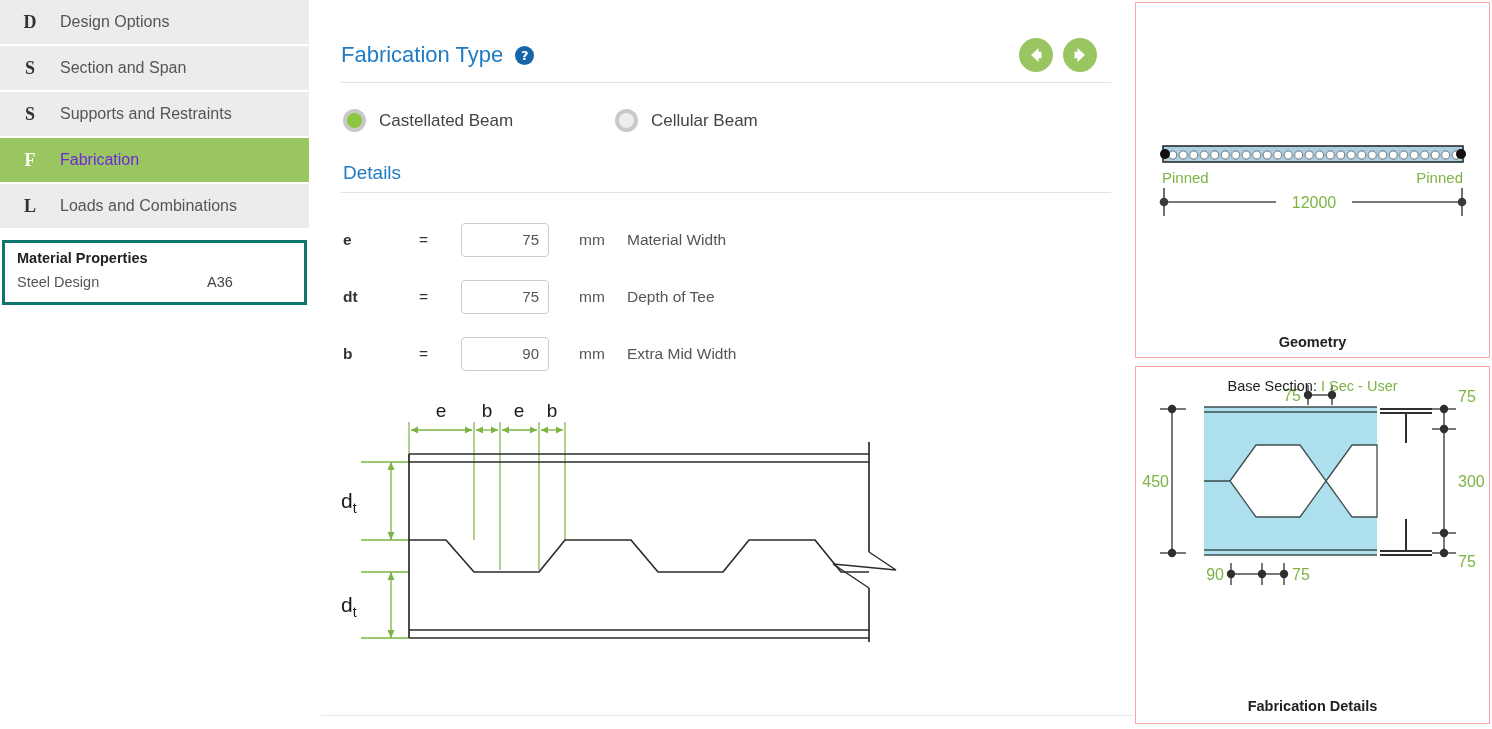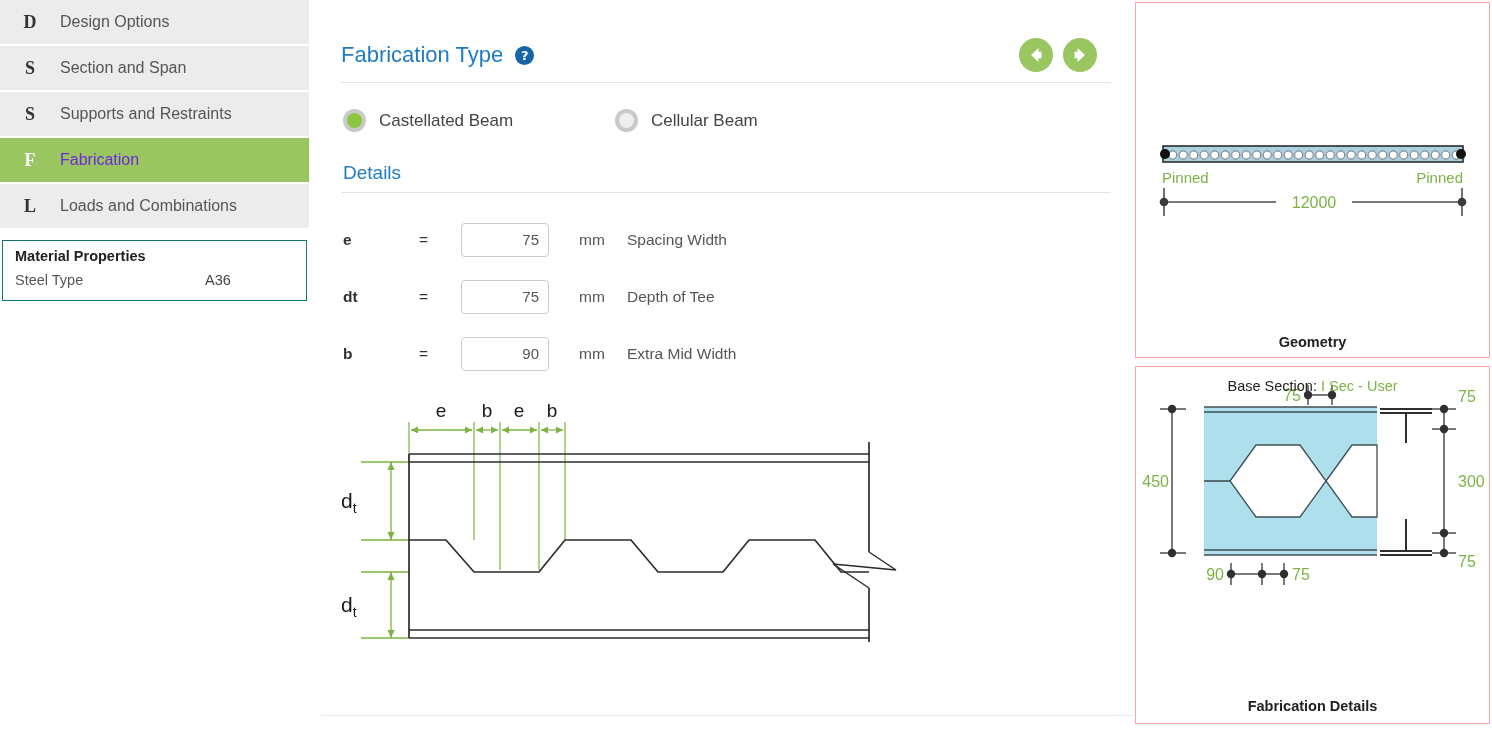--- a/index.html
+++ b/index.html
@@ -24,21 +24,21 @@
   .nav-badge {
     width: 60px; text-align: center;
     font-family: "Liberation Serif", serif;
     font-weight: bold; font-size: 18px; color: #333;
   }
   .nav-item.active .nav-badge { color: #ffffff; }
   .nav-label { font-size: 16px; color: #555; }
   .nav-item.active .nav-label { color: #6d28d9; }
 
   .info-box {
-    margin: 10px 2px 0 2px; border: 1px solid #0f766e;
+    margin: 10px 2px 0 2px; border: 3px solid #0f766e;
     background: #fff; padding: 7px 12px 9px 12px;
   }
   .info-title { font-size: 14.5px; font-weight: bold; color: #222; margin-bottom: 5px; }
   .info-row { display: flex; font-size: 14.5px; color: #555; line-height: 1.55; }
   .info-row .k { width: 190px; }
   .info-row .v { color: #444; }
 
   
   #main { position: absolute; left: 321px; top: 0; width: 812px; height: 512px; background: #fff; }
   .sec-head {
@@ -140,21 +140,21 @@
         </div>
         <div class="nav-item">
           <span class="nav-badge">L</span>
           <span class="nav-label">Loads and Combinations</span>
         </div>
       </div>
 
     <div class="info-box">
       <div class="info-title">Material Properties</div>
       <div class="info-row">
-        <span class="k">Steel Type</span>
+        <span class="k">Steel Design</span>
         <span class="v">A36</span>
       </div>
     </div>
 
   </div>
 
   <div id="main">
 
     <div class="sec-head">
       <span class="sec-title">Fabrication Type</span>
@@ -193,21 +193,21 @@
       <span class="sub-title">Details</span>
     </div>
     <div class="hr"></div>
 
     <div class="form" id="form-rows">
         <div class="frow">
           <span class="f-sym">e</span>
           <span class="f-eq">=</span>
           <input class="f-input" type="text" value="75" style="">
           <span class="f-unit">mm</span>
-          <span class="f-desc">Spacing Width</span>
+          <span class="f-desc">Material Width</span>
         </div>
         <div class="frow">
           <span class="f-sym">dt</span>
           <span class="f-eq">=</span>
           <input class="f-input" type="text" value="75" style="">
           <span class="f-unit">mm</span>
           <span class="f-desc">Depth of Tee</span>
         </div>
         <div class="frow">
           <span class="f-sym">b</span>

